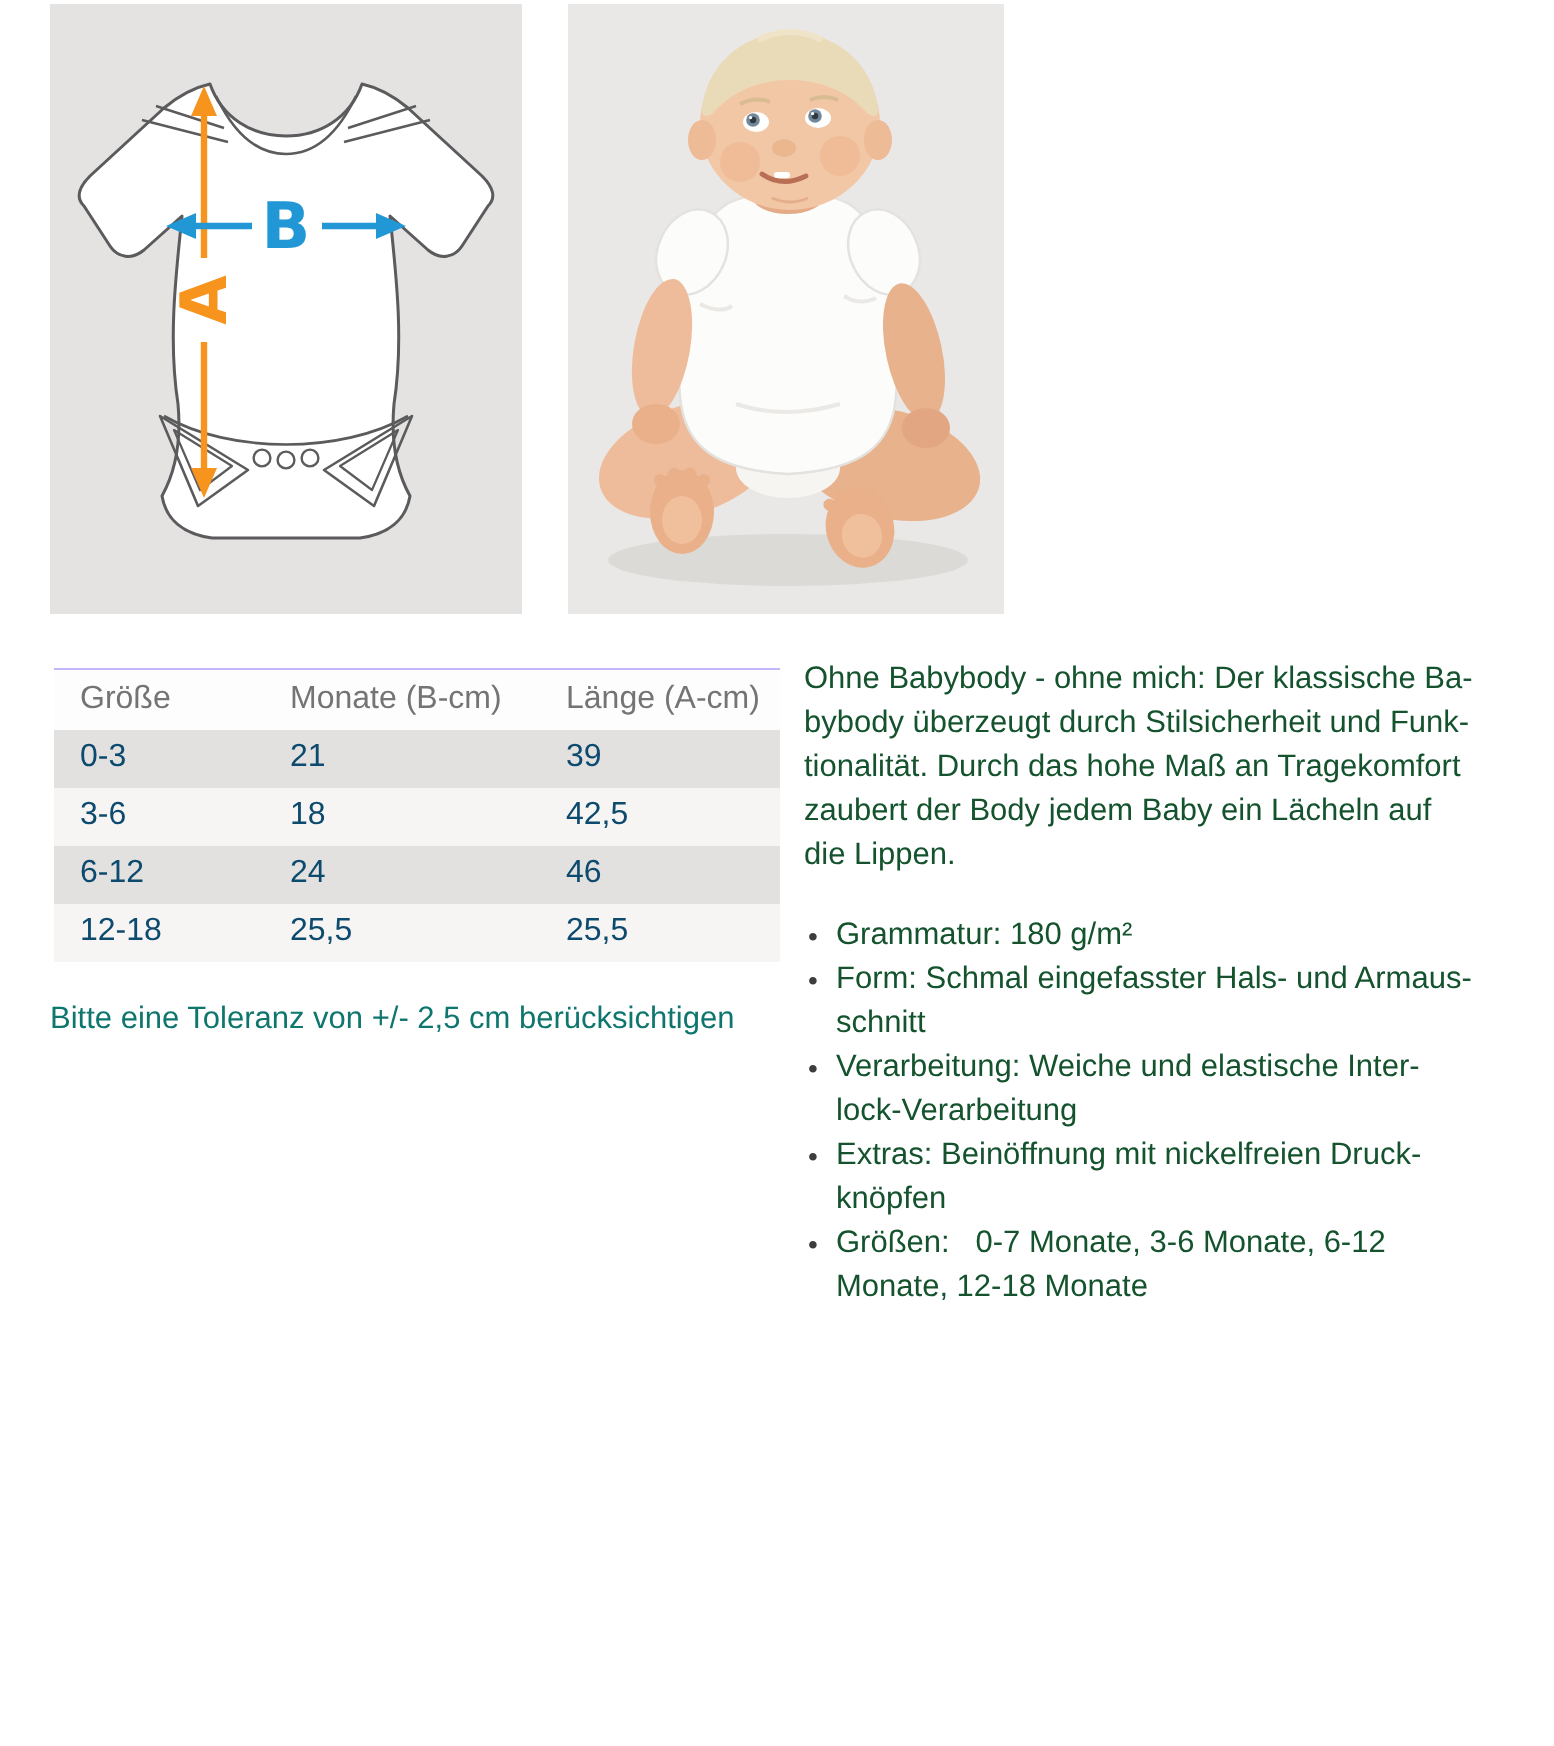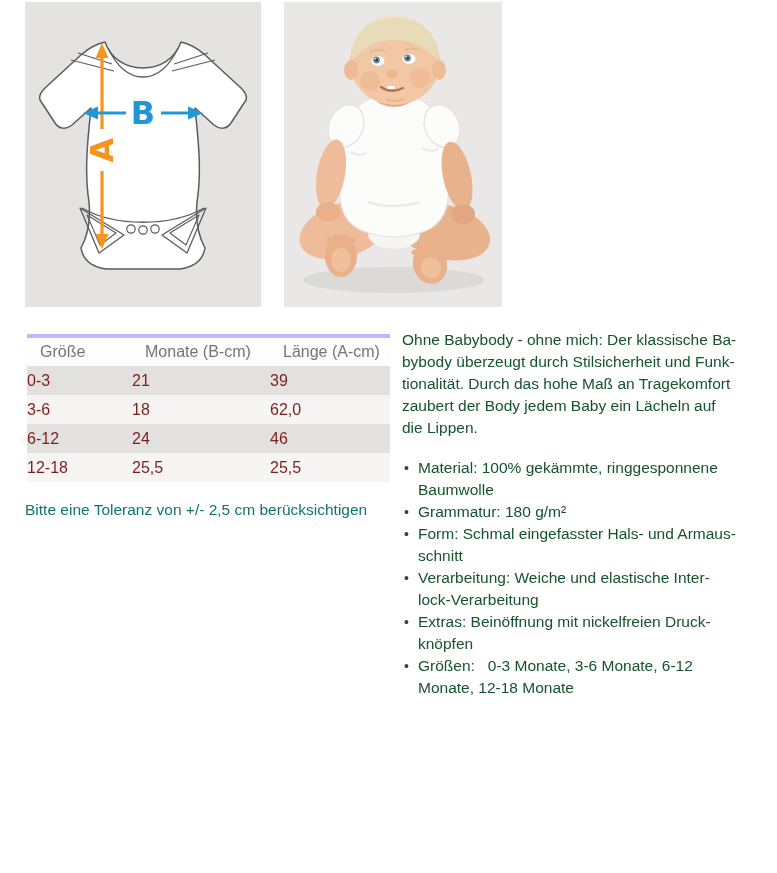--- a/index.html
+++ b/index.html
@@ -13,32 +13,32 @@
   }
   .panel { position:absolute; top:2px; height:305px; }
   #diagram-panel { left:25px; width:236px; background:#e4e3e1; }
   #photo-panel   { left:284px; width:218px; background:#e9e8e6; }
   .panel svg { display:block; width:100%; height:100%; }
 
   
   #size-table {
     position:absolute; left:27px; top:334px; width:363px;
     border-collapse:collapse; table-layout:fixed;
-    border-top:4px solid #c4b5fd;
+    border-top:1px solid #c4b5fd;
   }
   #size-table col.c1 { width:105px; }
   #size-table col.c2 { width:138px; }
   #size-table col.c3 { width:120px; }
   #size-table th {
     height:30px; font-weight:400; font-size:16px; color:#747474;
     text-align:left; padding-left:13px; background:#fdfdfd;
   }
   #size-table td {
-    height:29px; font-size:16px; color:#7f1d1d;
-    vertical-align:middle;
+    height:29px; font-size:16px; color:#0c4a6e;
+    padding-left:13px; vertical-align:middle;
   }
   #size-table tr.shaded td { background:#e3e1e0; }
   #size-table tr.light  td { background:#f7f5f4; }
 
   #tolerance-note {
     position:absolute; left:25px; top:501px;
     font-size:15.5px; color:#0f766e;
   }
 
   
@@ -200,21 +200,21 @@
   </thead>
   <tbody>
     <tr class="shaded">
       <td>0-3</td>
       <td>21</td>
       <td>39</td>
     </tr>
     <tr class="light">
       <td>3-6</td>
       <td>18</td>
-      <td>62,0</td>
+      <td>42,5</td>
     </tr>
     <tr class="shaded">
       <td>6-12</td>
       <td>24</td>
       <td>46</td>
     </tr>
     <tr class="light">
       <td>12-18</td>
       <td>25,5</td>
       <td>25,5</td>
@@ -224,25 +224,23 @@
 
 <div id="tolerance-note">Bitte eine Toleranz von +/- 2,5 cm berücksichtigen</div>
 
 <div id="description">
   <p class="intro">Ohne Babybody - ohne mich: Der klassische Ba-
 bybody überzeugt durch Stilsicherheit und Funk-
 tionalität. Durch das hohe Maß an Tragekomfort
 zaubert der Body jedem Baby ein Lächeln auf
 die Lippen.</p>
   <ul>
-    <li><span>Material: 100% gekämmte, ringgesponnene
-Baumwolle</span></li>
     <li><span>Grammatur: 180 g/m²</span></li>
     <li><span>Form: Schmal eingefasster Hals- und Armaus-
 schnitt</span></li>
     <li><span>Verarbeitung: Weiche und elastische Inter-
 lock-Verarbeitung</span></li>
     <li><span>Extras: Beinöffnung mit nickelfreien Druck-
 knöpfen</span></li>
-    <li><span>Größen:   0-3 Monate, 3-6 Monate, 6-12
+    <li><span>Größen:   0-7 Monate, 3-6 Monate, 6-12
 Monate, 12-18 Monate</span></li>
   </ul>
 </div>
 
 </body></html>

